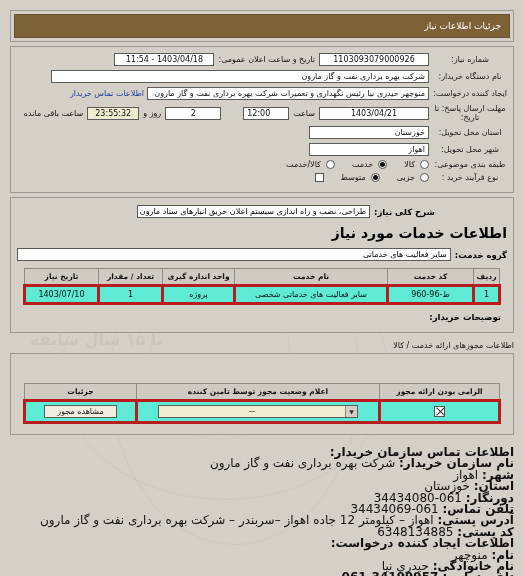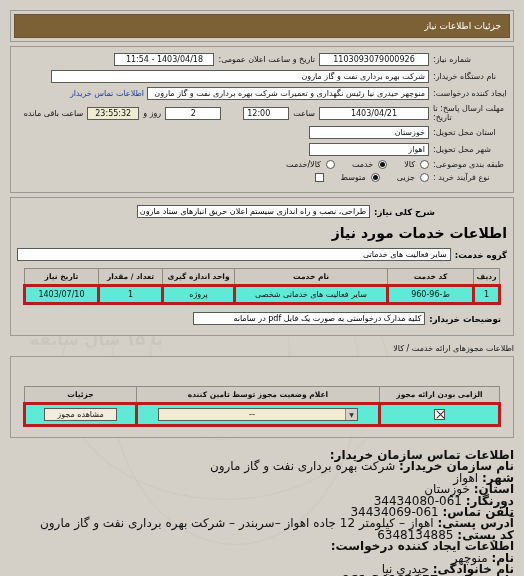--- a/index.html
+++ b/index.html
@@ -71,21 +71,21 @@
   }
   .frow {
     display: flex;
     align-items: center;
     justify-content: flex-start;
     margin-bottom: 4px;
     font-size: 8px;
     color: #111;
   }
   .lbl {
-    text-align: left;
+    text-align: center;
     white-space: nowrap;
     padding-left: 4px;
     color: #1a1a1a;
     font-size: 8px;
   }
   .lbl.w1 { width: 78px; }
   .inp {
     background: #ffffff;
     border: 1px solid #5b5b57;
     height: 13px;
@@ -359,21 +359,20 @@
             <td>سایر فعالیت های خدماتی شخصی</td>
             <td>پروژه</td>
             <td>1</td>
             <td>1403/07/10</td>
           </tr>
         </tbody>
       </table>
 
       <div class="notes-row" style="padding-left:170px;">
         <div class="notes-label">توضیحات خریدار:</div>
-        <div class="notes-field">کلیه مدارک درخواستی به صورت یک فایل pdf در سامانه</div>
       </div>
     </div>
 
     <div class="permits-title">اطلاعات مجوزهای ارائه خدمت / کالا</div>
     <div class="permitsbox">
       <table class="permits">
         <thead>
           <tr>
             <th style="width:120px">الزامی بودن ارائه مجوز</th>
             <th>اعلام وضعیت مجوز توسط تامین کننده</th>

